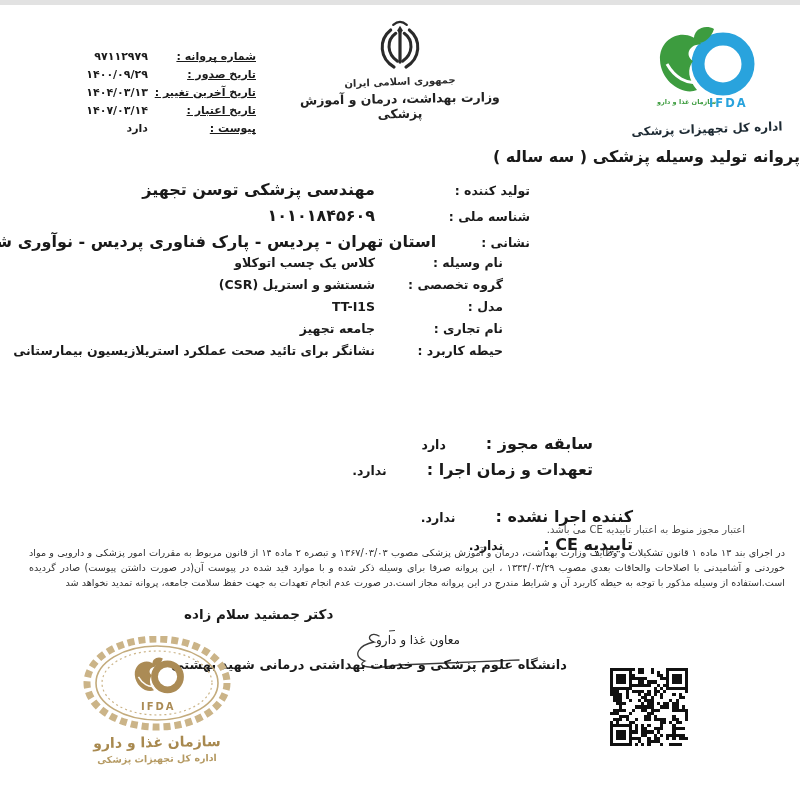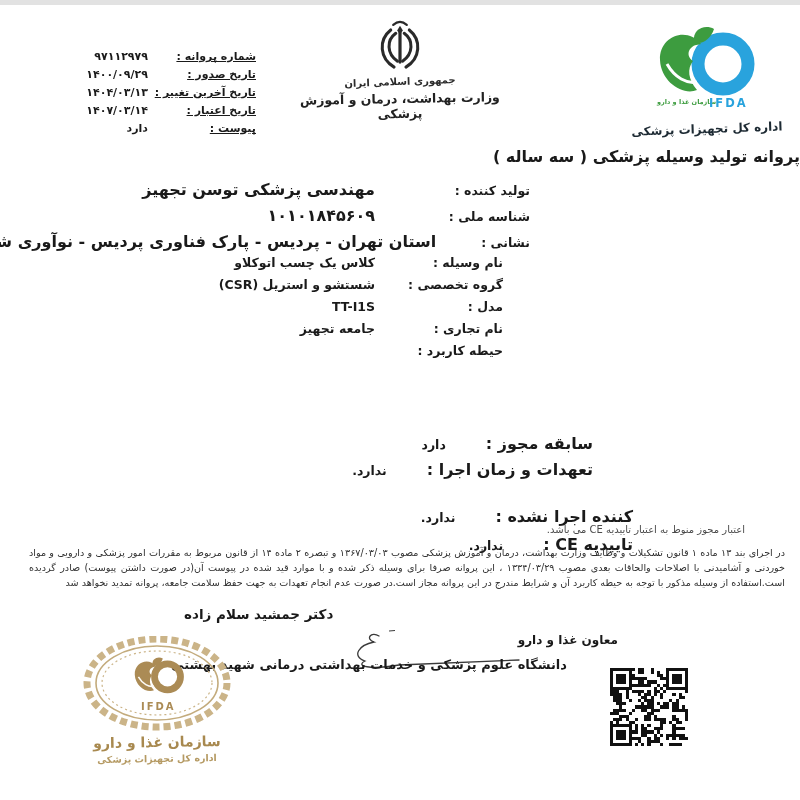--- a/index.html
+++ b/index.html
@@ -53,22 +53,22 @@
            color:#4a4a4a;font-weight:400;}
 
   
   #legal{position:absolute;top:545px;left:22px;width:756px;direction:rtl;
          text-align:justify;font-size:9.6px;line-height:15.2px;color:#2d2d2d;margin-left:7px;}
 
   
   #sig-block{position:absolute;top:606px;left:184px;width:400px;}
   .sig-name{position:absolute;top:0;left:0;width:100%;text-align:left;
             font-size:13.5px;font-weight:700;}
-  .sig-role{position:absolute;top:27px;left:34px;width:100%;
-            font-size:12px;font-weight:700;}
+  .sig-role{position:absolute;top:27px;left:34px;width:100%;text-align:center;
+            font-size:12px;font-weight:400;}
   .sig-org{position:absolute;top:51px;left:-15px;width:100%;text-align:center;
            font-size:13px;font-weight:700;}
   .sig-scribble{position:absolute;top:24px;left:145px;}
 
   
   #seal{position:absolute;top:636px;left:78px;width:158px;text-align:center;}
   .seal-text1{font-size:14px;font-weight:700;color:#a8894f;margin-top:-4px;transform:rotate(-1deg);}
   .seal-text2{font-size:9.5px;font-weight:700;color:#b59a63;margin-top:3px;transform:rotate(-1deg);}
 
   
@@ -160,20 +160,21 @@
     <div class="d-row">
       <span class="d-label">مدل :</span>
       <span class="d-value">TT-I1S</span>
     </div>
     <div class="d-row">
       <span class="d-label">نام تجاری :</span>
       <span class="d-value">جامعه تجهیز</span>
     </div>
     <div class="d-row">
       <span class="d-label">حیطه کاربرد :</span>
+      <span class="d-value">نشانگر برای تائید صحت عملکرد استریلازیسیون بیمارستانی</span>
     </div>
   </div>
 
   <div class="s-row" id="status-row-0">
     <span class="s-label">سابقه مجوز :</span>
     <span class="s-value">دارد</span>
   </div>
   <div class="s-row" id="status-row-1">
     <span class="s-label">تعهدات و زمان اجرا :</span>
     <span class="s-value">ندارد.</span>

